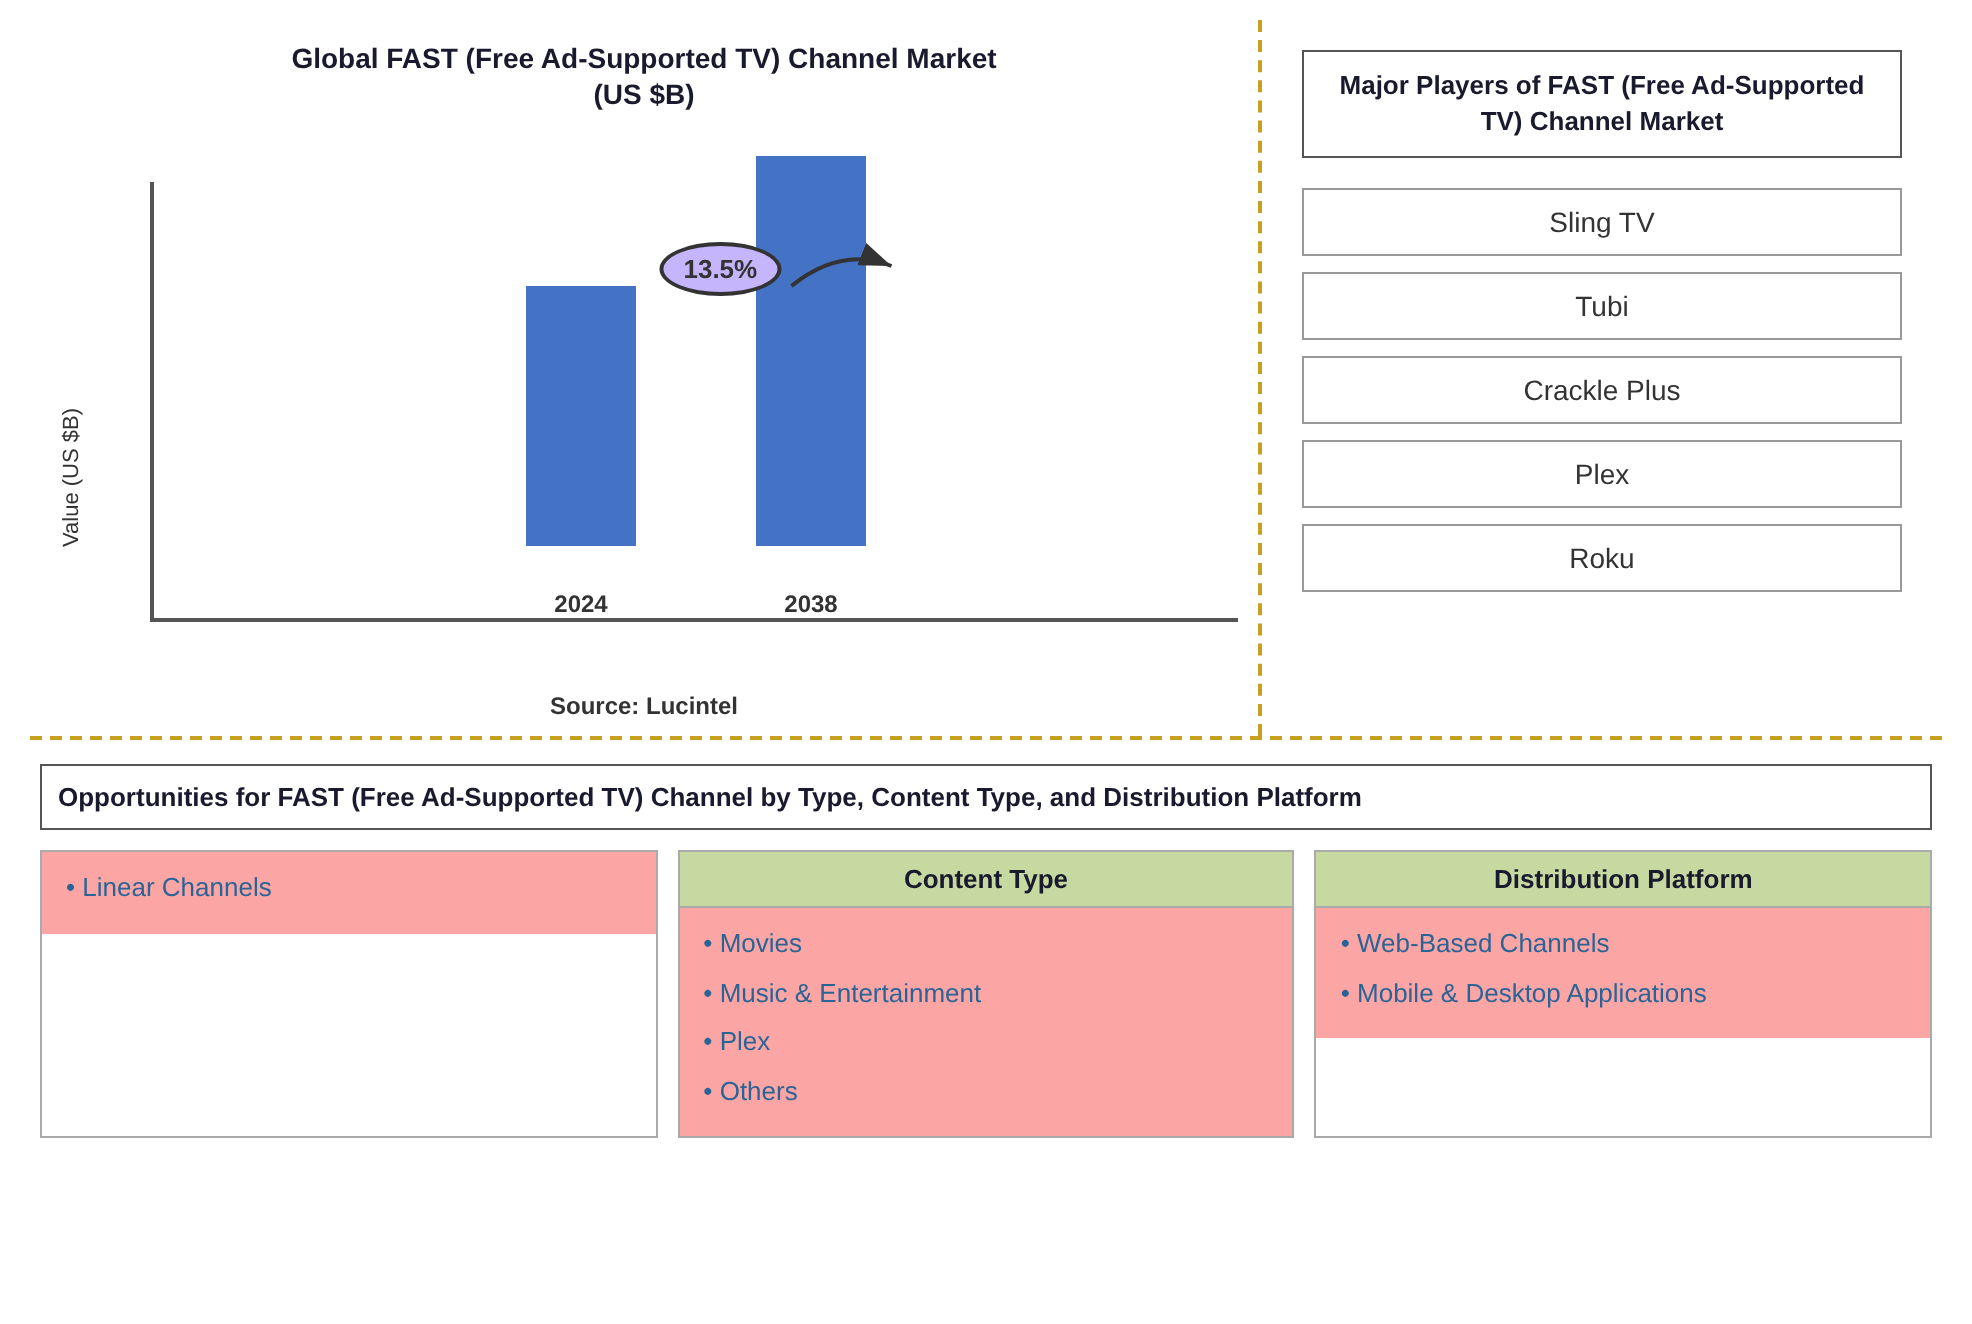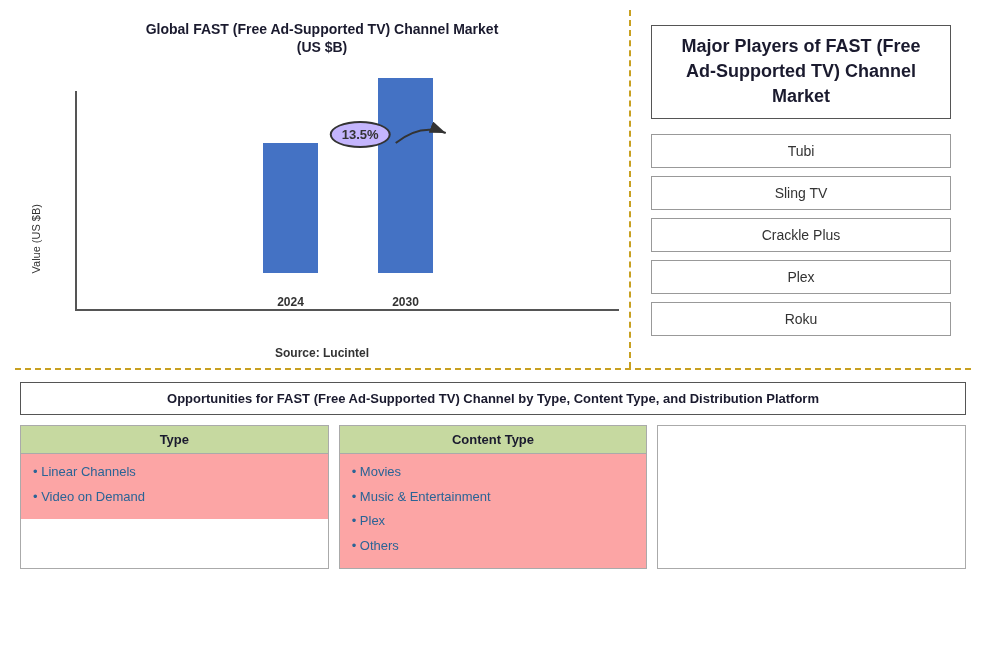--- a/index.html
+++ b/index.html
@@ -139,21 +139,21 @@
       display: flex;
       flex-direction: column;
       padding: 15px 20px;
       align-items: center;
     }
 
     .players-title {
       border: 1.5px solid #555;
       padding: 8px 15px;
       text-align: center;
-      font-size: 18px;
+      font-size: 13px;
       font-weight: bold;
       color: #1a1a2e;
       margin-bottom: 15px;
       width: 100%;
       line-height: 1.4;
     }
 
     .player-item {
       border: 1.5px solid #999;
       width: 100%;
@@ -164,22 +164,21 @@
       color: #333;
     }
 
     
     .bottom-section {
       padding: 12px 5px 5px 5px;
     }
 
     .bottom-title {
       border: 1.5px solid #555;
-      padding: 8px 29px;
-      text-align: center;
+      padding: 8px 8px;
       font-size: 13px;
       font-weight: bold;
       color: #1a1a2e;
       margin-bottom: 10px;
     }
 
     .categories-row {
       display: flex;
       flex-direction: row;
       gap: 10px;
@@ -243,63 +242,66 @@
             </svg>
           </div>
 
           <div class="bar-group">
             <div class="bar" style="height:130px;"></div>
             <div class="bar-label">2024</div>
           </div>
 
           <div class="bar-group">
             <div class="bar" style="height:195px;"></div>
-            <div class="bar-label">2030</div>
+            <div class="bar-label">2038</div>
           </div>
 
         </div>
       </div>
 
       <div class="source-text">Source: Lucintel</div>
     </div>
 
     <div class="players-section">
       <div class="players-title">Major Players of FAST (Free Ad-Supported TV) Channel Market</div>
 
+      <div class="player-item">Sling TV</div>
       <div class="player-item">Tubi</div>
-      <div class="player-item">Sling TV</div>
       <div class="player-item">Crackle Plus</div>
       <div class="player-item">Plex</div>
       <div class="player-item">Roku</div>
     </div>
 
   </div>
 
   <div class="bottom-section">
     <div class="bottom-title">Opportunities for FAST (Free Ad-Supported TV) Channel by Type, Content Type, and Distribution Platform</div>
 
     <div class="categories-row">
 
       <div class="category-box">
-        <div class="category-header">Type</div>
         <div class="category-content">
           <div class="category-item">• Linear Channels</div>
-          <div class="category-item">• Video on Demand</div>
         </div>
       </div>
 
       <div class="category-box">
         <div class="category-header">Content Type</div>
         <div class="category-content">
           <div class="category-item">• Movies</div>
           <div class="category-item">• Music &amp; Entertainment</div>
           <div class="category-item">• Plex</div>
           <div class="category-item">• Others</div>
         </div>
       </div>
 
       <div class="category-box">
+        <div class="category-header">Distribution Platform</div>
+        <div class="category-content">
+          <div class="category-item">• Web-Based Channels</div>
+          <div class="category-item">• Mobile &amp; Desktop Applications</div>
+        </div>
       </div>
 
     </div>
   </div>
 
 </div>
 
 </body></html>

